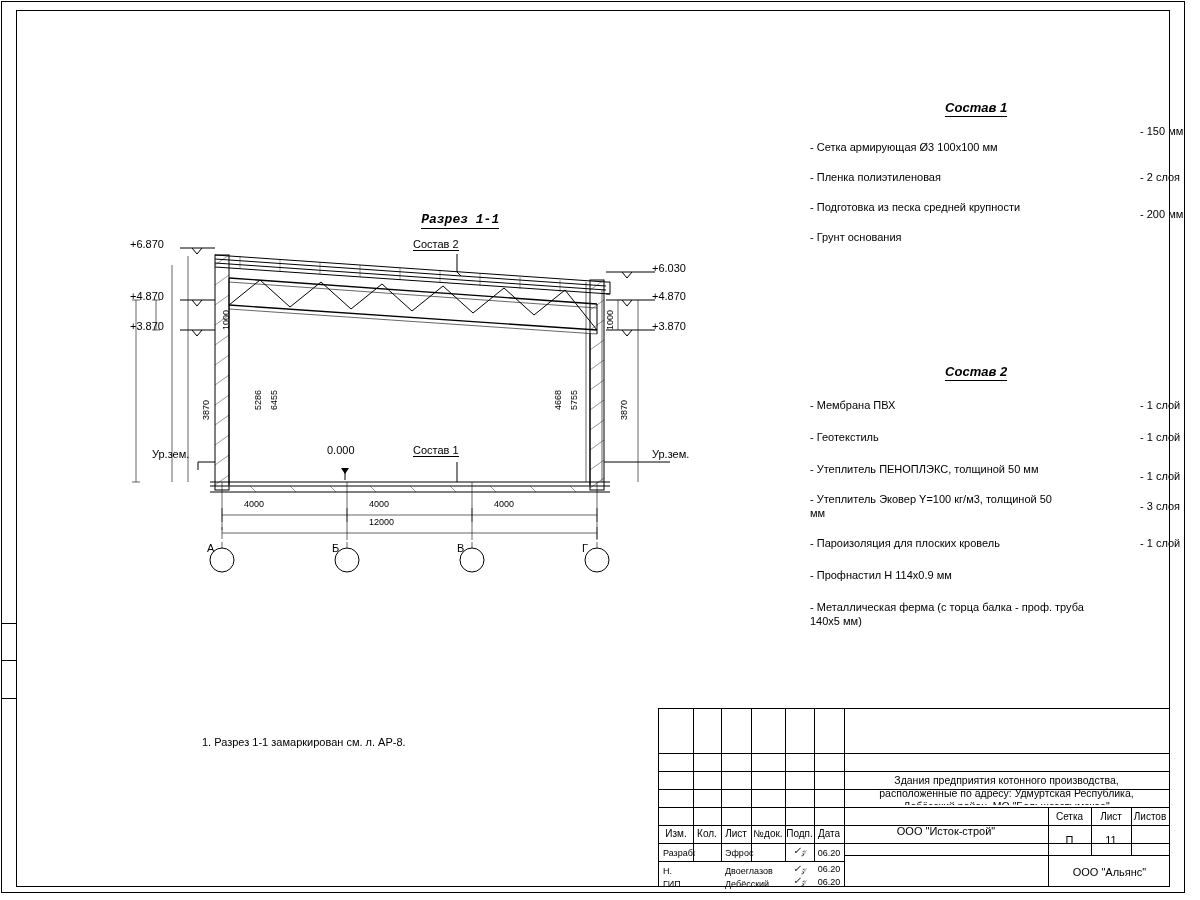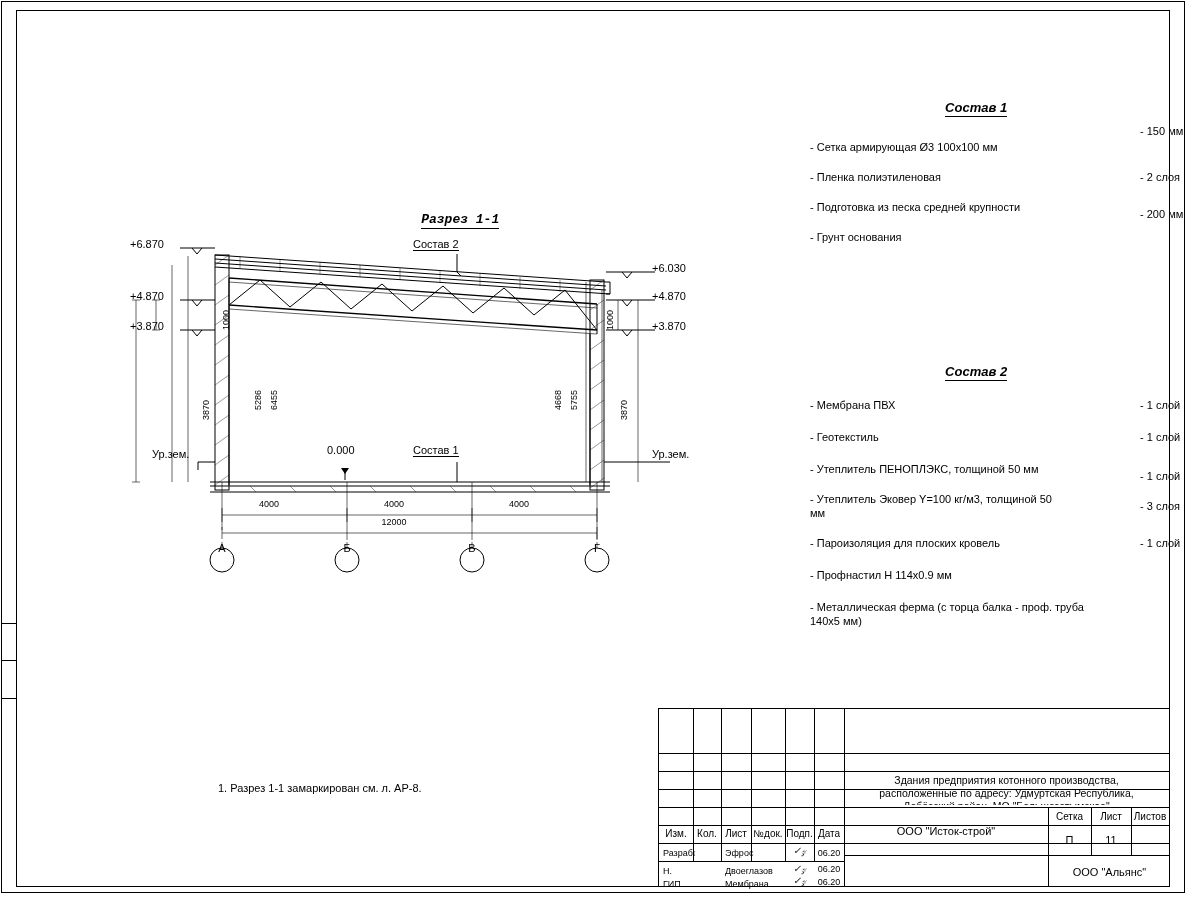--- a/index.html
+++ b/index.html
@@ -43,21 +43,21 @@
 
   
   .t {
     position: absolute;
     font-size: 11px;
     line-height: 13px;
     white-space: pre;
   }
   .t.it { font-style: italic; }
   .t.b  { font-weight: bold; }
-  .t.c  { text-align: center; }
+  .t.c  { text-align: left; }
   .tiny { font-size: 9px; }
 
   .heading {
     font-style: italic;
     font-weight: bold;
     font-size: 13px;
     border-bottom: 1px solid #000;
     padding-bottom: 1px;
   }
 
@@ -307,21 +307,21 @@
   <div class="t tiny c" style="left:244px; top:498px; width:50px;">4000</div>
   <div class="t tiny c" style="left:369px; top:498px; width:50px;">4000</div>
   <div class="t tiny c" style="left:494px; top:498px; width:50px;">4000</div>
   <div class="t tiny c" style="left:369px; top:516px; width:50px;">12000</div>
 
   <div class="t c" style="left:207px; top:542px; width:30px;">А</div>
   <div class="t c" style="left:332px; top:542px; width:30px;">Б</div>
   <div class="t c" style="left:457px; top:542px; width:30px;">В</div>
   <div class="t c" style="left:582px; top:542px; width:30px;">Г</div>
 
-  <div class="t" style="left:218px; top:736px;margin-top:46px;">1. Разрез 1-1 замаркирован см. л. АР-8.</div>
+  <div class="t" style="left:202px; top:736px;">1. Разрез 1-1 замаркирован см. л. АР-8.</div>
 
   <div class="t it b" style="left:860px; top:88px; width:220px; text-align:center;">
     <span class="heading">Состав 1</span>
   </div>
   <div class="spec" style="left:810px; top:124px;">
     <div class="spec-row">
       <span class="val">- 150 мм</span>
     </div>
     <div class="spec-row" style="margin-top:16px;">
       <span class="lbl">- Сетка армирующая Ø3 100х100 мм</span>
@@ -435,21 +435,21 @@
     <div class="cell c" style="left:155px; top:137px; width:30px; height:14px; font-size:9px;">06.20</div>
 
     <div class="cell" style="left:2px; top:155px; width:34px; height:14px; font-size:9px;">Н. контр.</div>
     <div class="cell" style="left:64px; top:155px; width:62px; height:14px; font-size:9px;">Двоеглазов</div>
     <div class="cell c sig" style="left:126px; top:152px; width:29px; height:16px;">
         <div class="mid">✓𝓏</div>
       </div>
     <div class="cell c" style="left:155px; top:153px; width:30px; height:14px; font-size:9px;">06.20</div>
 
     <div class="cell" style="left:2px; top:168px; width:34px; height:14px; font-size:9px;">ГИП</div>
-    <div class="cell" style="left:64px; top:168px; width:62px; height:14px; font-size:9px;">Мембрана</div>
+    <div class="cell" style="left:64px; top:168px; width:62px; height:14px; font-size:9px;">Дебёсский</div>
     <div class="cell c sig" style="left:126px; top:164px; width:29px; height:16px;">
         <div class="mid">✓𝓏</div>
       </div>
     <div class="cell c" style="left:155px; top:166px; width:30px; height:14px; font-size:9px;">06.20</div>
 
     <div class="cell c" style="left:187px; top:100px; width:200px; height:44px; font-size:11px;">
         <div class="mid">ООО "Исток-строй"</div>
       </div>
 
     <div class="cell c" style="left:389px; top:99px; width:43px; height:17px; font-size:10px;">

